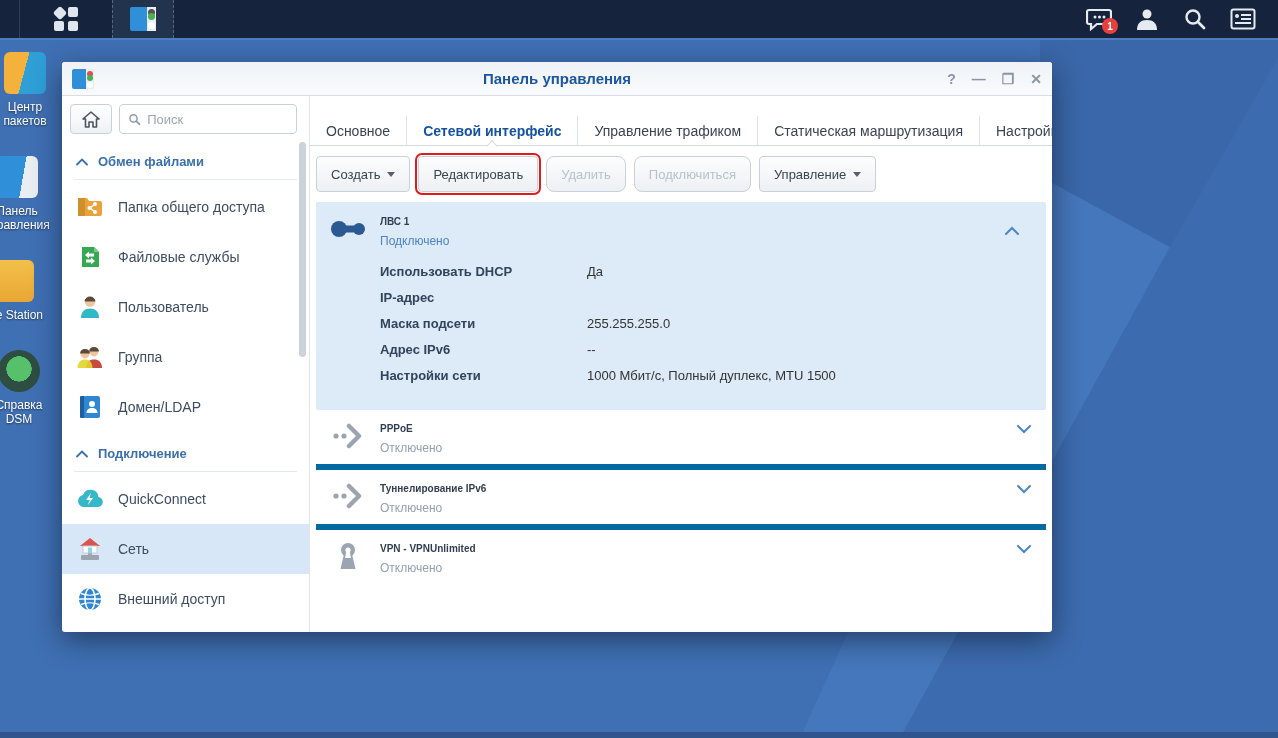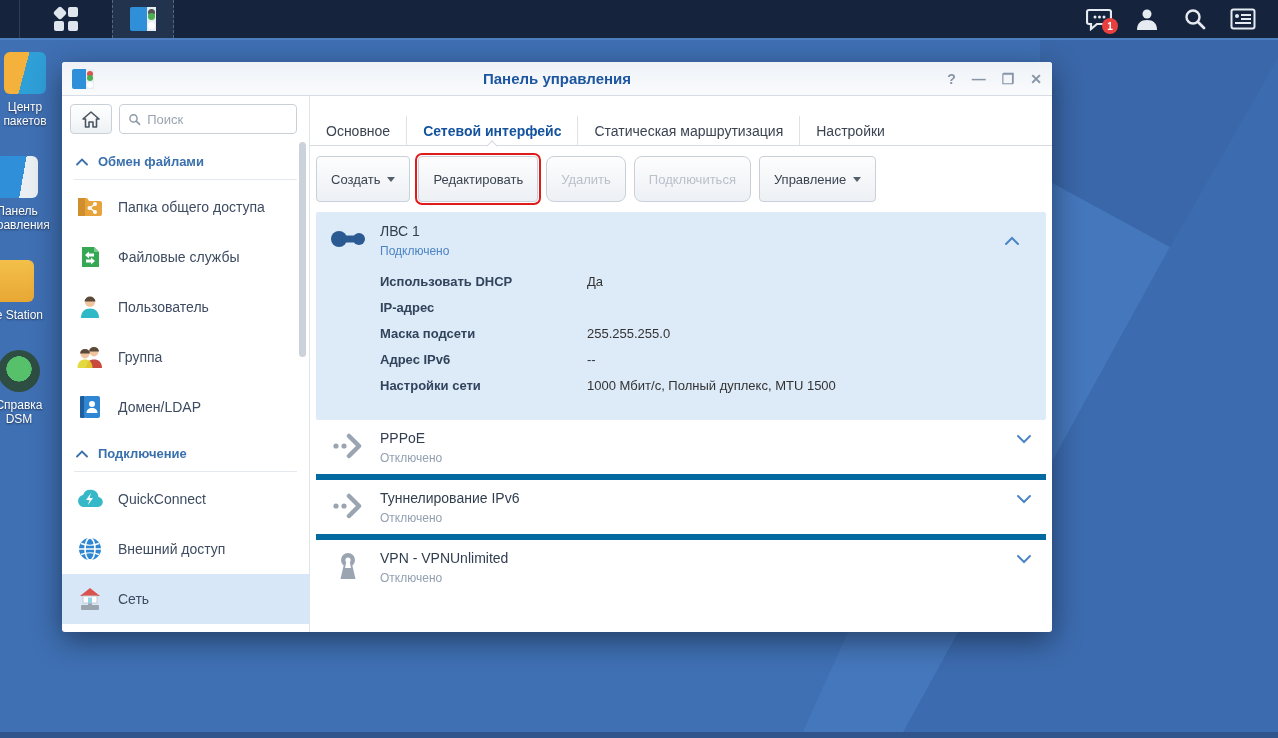--- a/index.html
+++ b/index.html
@@ -74,31 +74,31 @@
 
   
   .main { flex:1; display:flex; flex-direction:column; min-width:0; }
   .tabs { display:flex; align-items:stretch; height:30px; border-bottom:1px solid #d4dae0; flex:0 0 auto; margin-top:20px; }
   .tab { display:flex; align-items:center; padding:0 16px; font-size:14px; color:#3a4450; cursor:pointer; position:relative; white-space:nowrap; }
   .tab + .tab { border-left:1px solid #dde2e8; }
   .tab.active { color:#14529e; font-weight:bold; }
   .tab.active .notch { position:absolute; left:50%; bottom:-5px; width:8px; height:8px; background:#fff;
                        border-left:1px solid #d4dae0; border-top:1px solid #d4dae0; transform:translateX(-50%) rotate(45deg); }
   .toolbar { display:flex; gap:8px; padding:10px 6px 8px 6px; flex:0 0 auto; }
-  .btn { height:46px; padding:0 14px; background:linear-gradient(#fdfdfe,#edf0f4); border:1px solid #c9d0d8; border-radius:4px;
+  .btn { height:36px; padding:0 14px; background:linear-gradient(#fdfdfe,#edf0f4); border:1px solid #c9d0d8; border-radius:4px;
          font-size:13px; color:#3a4450; display:flex; align-items:center; gap:7px; cursor:pointer; font-family:"Liberation Sans",sans-serif; }
   .btn:disabled { color:#b9c1cb; cursor:default;border-radius:8px; }
   .btn.annotated { outline:2px solid #e01b1b; outline-offset:1px; }
   .caret-down { width:0; height:0; border-left:4px solid transparent; border-right:4px solid transparent; border-top:5px solid #55606e; }
 
   .iface-list { flex:1; overflow:hidden; padding:2px 6px 0 6px; }
   .lan-panel { background:#ddeaf8; border-radius:2px; padding:10px 12px 16px 12px; }
   .iface-head { display:flex; align-items:flex-start; position:relative; }
   .iface-ico { width:40px; height:34px; display:flex; align-items:center; justify-content:center; margin-right:12px; flex:0 0 auto; }
-  .iface-title { font-size:14px; font-weight:normal; color:#313e4f; line-height:19px; }
+  .iface-title { font-size:10px; font-weight:bold; color:#313e4f; line-height:19px; }
   .iface-status { font-size:12px; margin-top:3px; }
   .st-on { color:#4c84c4; }
   .st-off { color:#93a0b0; }
   .chev { position:absolute; right:14px; top:10px; cursor:pointer; }
   .details { margin:16px 0 0 52px; }
   .drow { display:flex; height:26px; align-items:flex-start; font-size:13px; }
   .dlab { width:207px; font-weight:bold; color:#32435c; flex:0 0 auto; }
   .dval { color:#333; }
   .iface-row { padding:9px 12px; border-bottom:6px solid #0369a1; position:relative; display:flex; }
   .iface-row:last-child { border-bottom:none; }
@@ -297,63 +297,66 @@
         <div class="side-item">
           <span class="side-ico">
             <svg width="26" height="20" viewBox="0 0 26 20">
               <path d="M7,18 a6,6 0 0 1 -1,-11.9 a8,8 0 0 1 15.5,1.9 a5,5 0 0 1 -1.5,10 z" fill="#36b8c8"></path>
               <path d="M14,4 l-5,7 h3.5 l-1.5,5 5,-7 h-3.5 z" fill="#fff"></path>
             </svg>
           </span>
           <span>QuickConnect</span>
         </div>
 
+        <div class="side-item sel">
+          <span class="side-ico">
+            <svg width="26" height="26" viewBox="0 0 26 26">
+              <rect x="4" y="19" width="18" height="5" rx="1" fill="#9aa5ad"></rect>
+              <rect x="11" y="15" width="4" height="5" fill="#9aa5ad"></rect>
+              <path d="M13,2 L23,10 L3,10 Z" fill="#d9534f"></path>
+              <rect x="6" y="10" width="14" height="7" fill="#fff" stroke="#c3cad1"></rect>
+              <rect x="11" y="11.5" width="4" height="5.5" fill="#8fd4e8"></rect>
+            </svg>
+          </span>
+          <span>Сеть</span>
+        </div>
+
         <div class="side-item">
           <span class="side-ico">
             <svg width="24" height="24" viewBox="0 0 24 24">
               <circle cx="12" cy="12" r="11" fill="#2f87d4"></circle>
               <ellipse cx="12" cy="12" rx="5" ry="11" fill="none" stroke="#fff" stroke-width="1.6"></ellipse>
               <line x1="1" y1="12" x2="23" y2="12" stroke="#fff" stroke-width="1.6"></line>
               <path d="M3,6.5 a14,7 0 0 0 18,0" fill="none" stroke="#fff" stroke-width="1.4"></path>
               <path d="M3,17.5 a14,7 0 0 1 18,0" fill="none" stroke="#fff" stroke-width="1.4"></path>
             </svg>
           </span>
           <span>Внешний доступ</span>
         </div>
 
-        <div class="side-item sel">
-          <span class="side-ico">
-            <svg width="26" height="26" viewBox="0 0 26 26">
-              <rect x="4" y="19" width="18" height="5" rx="1" fill="#9aa5ad"></rect>
-              <rect x="11" y="15" width="4" height="5" fill="#9aa5ad"></rect>
-              <path d="M13,2 L23,10 L3,10 Z" fill="#d9534f"></path>
-              <rect x="6" y="10" width="14" height="7" fill="#fff" stroke="#c3cad1"></rect>
-              <rect x="11" y="11.5" width="4" height="5.5" fill="#8fd4e8"></rect>
-            </svg>
-          </span>
-          <span>Сеть</span>
-        </div>
-
         <div class="side-item">
           
           
         </div>
       </div>
 
       <div class="side-scrollbar"></div>
     </div>
 
     <div class="main">
       <div class="tabs">
         <div class="tab">
             <span>Основное</span>
           </div>
         <div class="tab active">
             <span>Сетевой интерфейс</span>
             <span class="notch"></span>
+          </div>
+        <div class="tab">
+            <span>Управление трафиком</span>
           </div>
         <div class="tab">
             <span>Статическая маршрутизация</span>
           </div>
         <div class="tab">
             <span>Настройки</span>
           </div>
       </div>
 
       <div class="toolbar">

